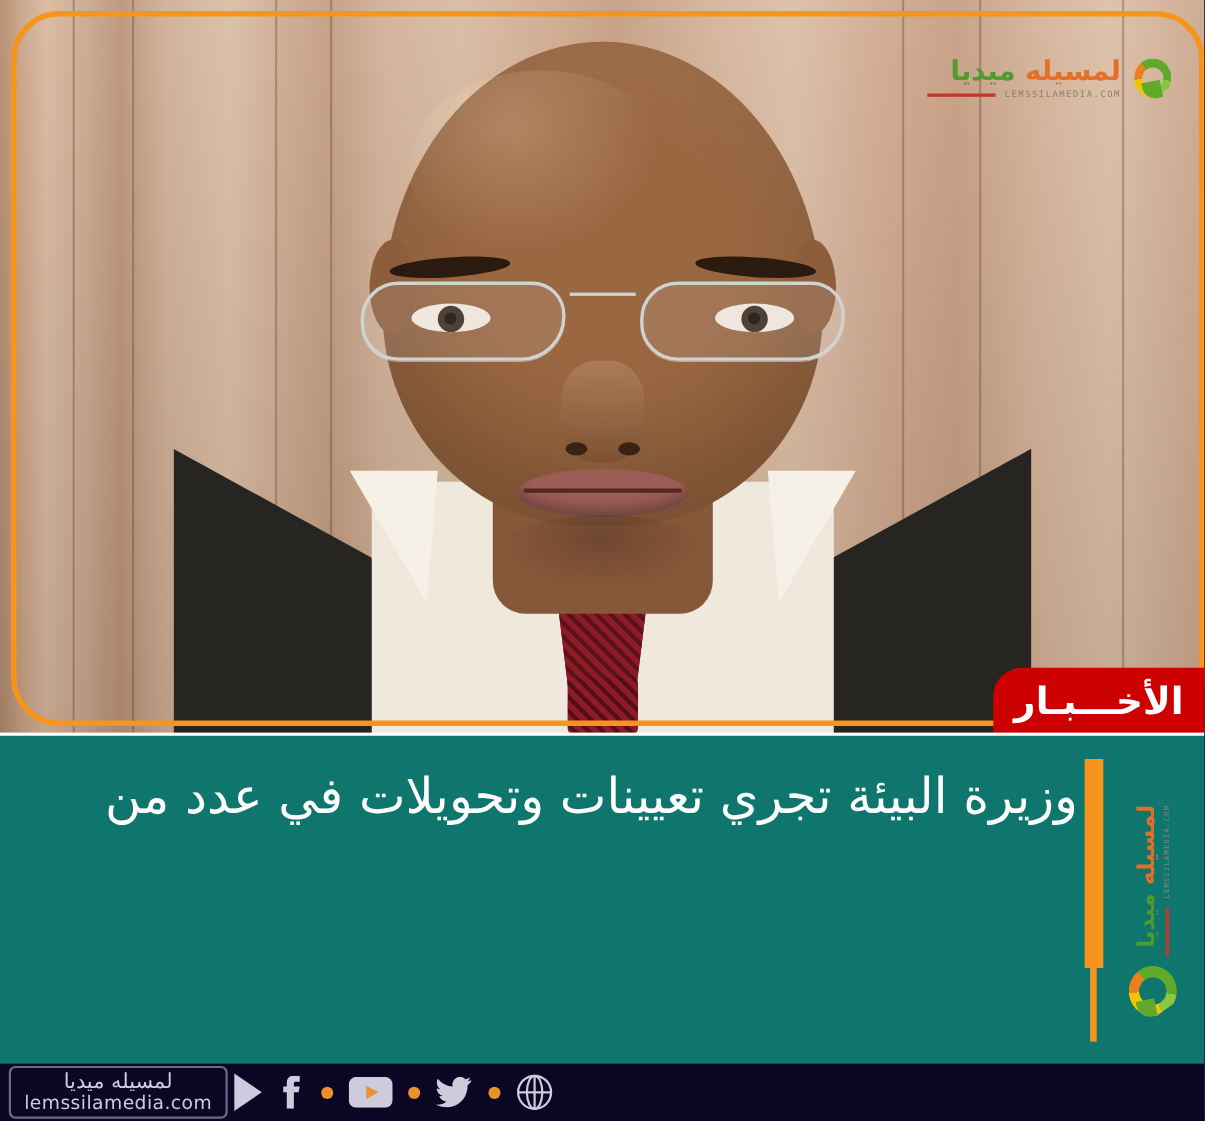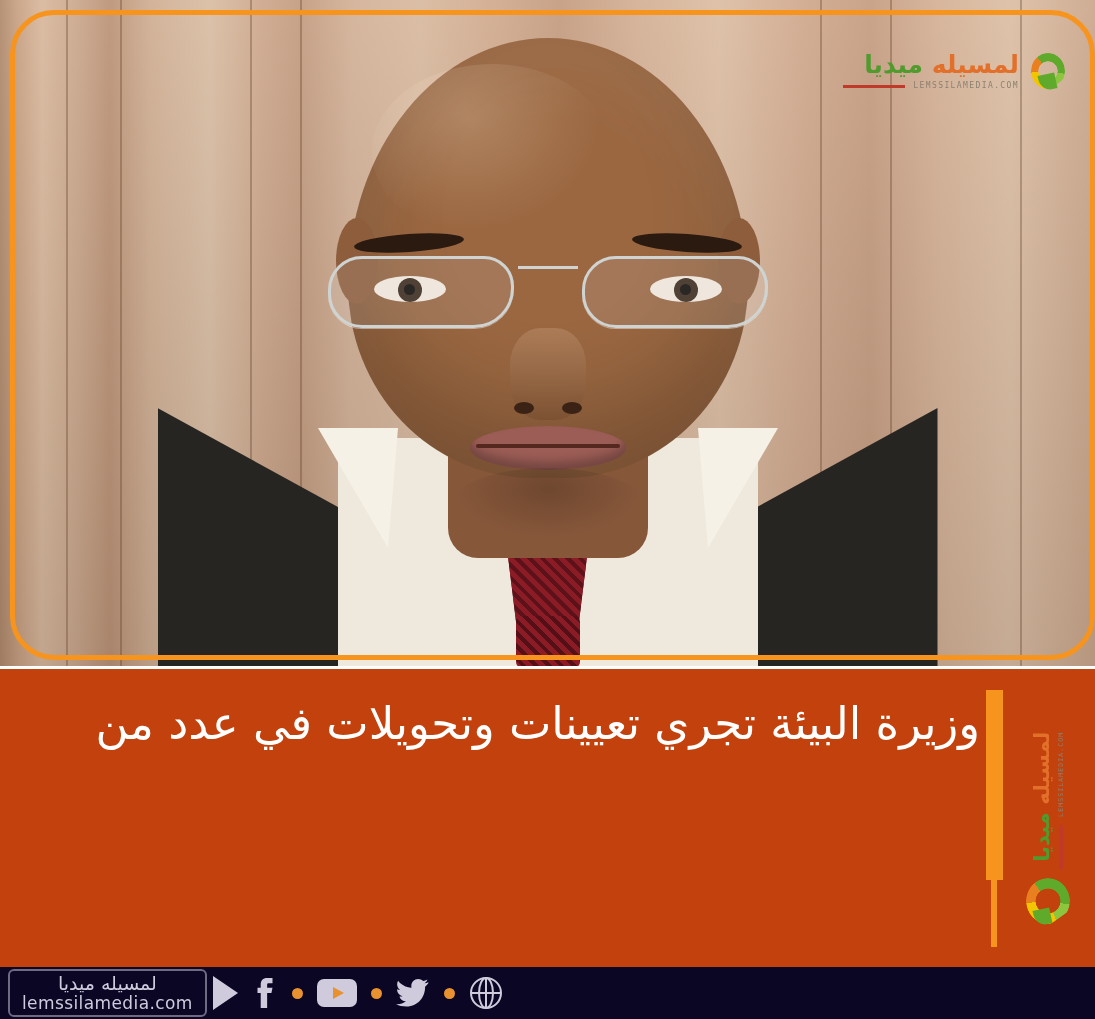--- a/index.html
+++ b/index.html
@@ -96,21 +96,21 @@
 
   
   #newsbadge{position:absolute;right:0;top:607px;width:192px;height:61px;background:#cc0000;
       border-radius:26px 0 0 0;display:flex;align-items:center;justify-content:center;}
   #newsbadge span{color:#fff;font-size:34px;font-weight:bold;direction:rtl;letter-spacing:0;
       font-family:"DejaVu Sans","Liberation Sans",sans-serif;}
 
   .whiteline{position:absolute;left:0;top:666px;width:1095px;height:3px;background:#fff;}
 
   
-  #band{position:absolute;left:0;top:669px;width:1095px;height:343px;background:#c2410c;}
+  #band{position:absolute;left:0;top:669px;width:1095px;height:343px;background:#0f766e;}
   #headline{position:absolute;right:115px;left:10px;top:16px;direction:rtl;text-align:justify;
       color:#fff;font-size:45px;line-height:1.75;font-weight:normal;
       font-family:"DejaVu Sans","Liberation Sans",sans-serif;}
   #headline .l2{display:block;text-align:justify;}
 
   
   #vbar{position:absolute;left:986px;top:690px;width:17px;height:190px;background:#f7941d;}
   #vbar-tail{position:absolute;left:991px;top:880px;width:6px;height:67px;background:#f7941d;}
 
   
@@ -196,20 +196,23 @@
         <span class="logo-rule"></span>
         <span class="logo-url">LEMSSILAMEDIA.COM</span>
       </div>
     </div>
     <div class="mark">
       <div class="mark-ring"></div>
         <div class="mark-tail"></div>
     </div>
   </div>
 
+  <div id="newsbadge">
+    <span>الأخـــبـار</span>
+  </div>
 
   <div class="whiteline"></div>
 
   <div id="band">
     <div id="headline">
       <span class="l1">وزيرة البيئة تجري تعيينات وتحويلات في عدد من</span>
     </div>
   </div>
 
   <div id="vbar"></div>

